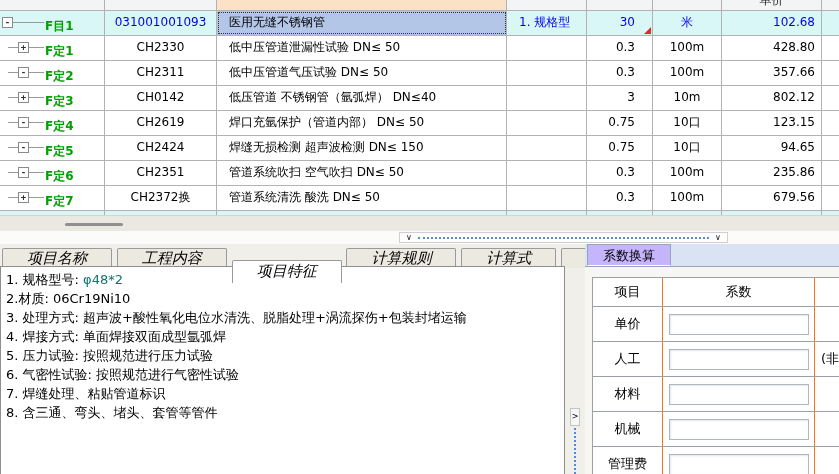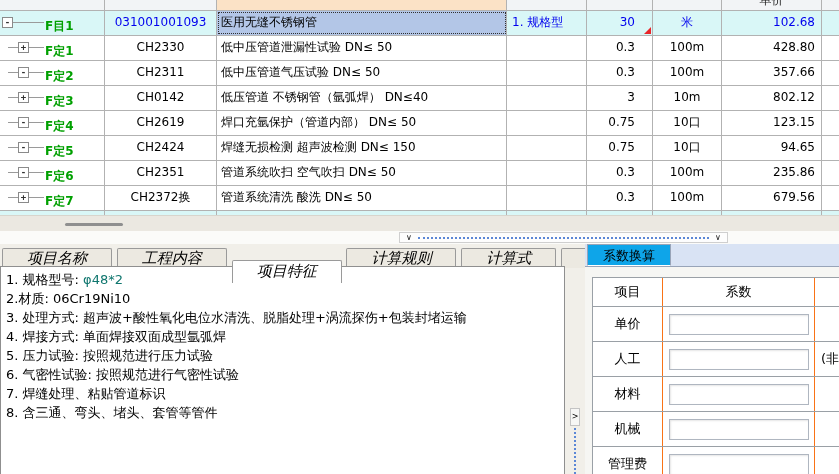--- a/index.html
+++ b/index.html
@@ -11,22 +11,22 @@
   .thead{display:flex;height:10px;border-bottom:1px solid #b2b2b2;background:#f2f4f6;overflow:hidden;}
   .th{box-sizing:border-box;border-right:1px solid #b2b2b2;overflow:hidden;}
   .th-name{background:#fbe2c6;}
   .th-price span{display:block;margin-top:-8px;text-align:center;font-size:12px;color:#222;}
   .trow{display:flex;height:24px;border-bottom:1px solid #b2b2b2;background:#fff;position:relative;}
   .trow.first{background:#d9f7f7;}
   .trow.partial{height:13px;overflow:hidden;border-bottom:none;background:#d9f7f7;}
   .td{box-sizing:border-box;border-right:1px solid #b2b2b2;line-height:23px;overflow:hidden;white-space:nowrap;}
   .w-tree{width:105px;position:relative;}
   .w-code{width:112px;text-align:center;}
-  .w-name{width:290px;padding-left:4px;}
-  .w-feat{width:80px;padding-left:5px;}
+  .w-name{width:290px;padding-left:12px;}
+  .w-feat{width:80px;padding-left:12px;}
   .w-qty{width:66px;text-align:right;padding-right:17px;position:relative;}
   .w-unit{width:69px;text-align:center;}
   .w-price{width:100px;text-align:right;padding-right:6px;}
   .w-extra{flex:1;border-right:none;}
   .first .w-code,.first .w-feat,.first .w-qty,.first .w-unit,.first .w-price{color:#0000ee;}
   .partial .w-feat,.partial .w-unit{color:#0000ee;}
   .sel{background:#b3c6e7;outline:1px dotted #303030;outline-offset:-2px;}
   .corner{position:absolute;right:1px;bottom:1px;width:0;height:0;
           border-left:7px solid transparent;border-bottom:7px solid #e8262a;}
   
@@ -62,21 +62,21 @@
             background:#fff;border:1px solid #8f8f8f;padding:3px 5px;font-size:13px;line-height:19px;z-index:2;}
   .lcontent .val{color:#0f766e;}
   .vsplit{position:absolute;left:567px;top:22px;width:18px;height:208px;}
   .varrow{position:absolute;left:3px;top:142px;width:10px;height:18px;box-sizing:border-box;
           border:1px solid #c4c4c4;background:#f7f7f5;font-size:8px;line-height:16px;text-align:center;cursor:pointer;}
   .vdots{position:absolute;left:7px;top:162px;height:46px;width:0;border-left:2px dotted #5b87d6;}
 
   .rpanel{position:absolute;left:585px;top:0;width:254px;height:230px;background:#f6f6f3;}
   .rtabbar{height:22px;background:#d9e3f4;border-bottom:1px solid #98a4b8;}
   .rtab{display:inline-block;height:22px;line-height:22px;box-sizing:border-box;padding:0 15px;
-        background:#0ea5e9;border:1px solid #98a4b8;border-bottom:1px solid #fff;font-size:13px;margin-left:2px;cursor:pointer;}
+        background:#c4b5fd;border:1px solid #98a4b8;border-bottom:1px solid #fff;font-size:13px;margin-left:2px;cursor:pointer;}
   .ctable{position:absolute;left:7px;top:33px;width:300px;border-top:1px solid #9aa0a6;border-left:1px solid #9aa0a6;background:#fff;}
   .crow{display:flex;height:34px;border-bottom:1px solid #9aa0a6;}
   .crow.head{height:28px;}
   .ccell{box-sizing:border-box;border-right:1px solid #f97316;display:flex;align-items:center;
          justify-content:center;background:#fff;font-size:13px;overflow:hidden;white-space:nowrap;}
   .cc1{width:70px;} .cc2{width:152px;} .cc3{width:78px;justify-content:flex-start;padding-left:6px;}
   .cinput{width:140px;height:21px;border:1px solid #afb6c0;background:#fff;box-sizing:border-box;
           box-shadow:inset 1px 1px 2px rgba(0,0,0,0.10);}
 </style>
 </head>

